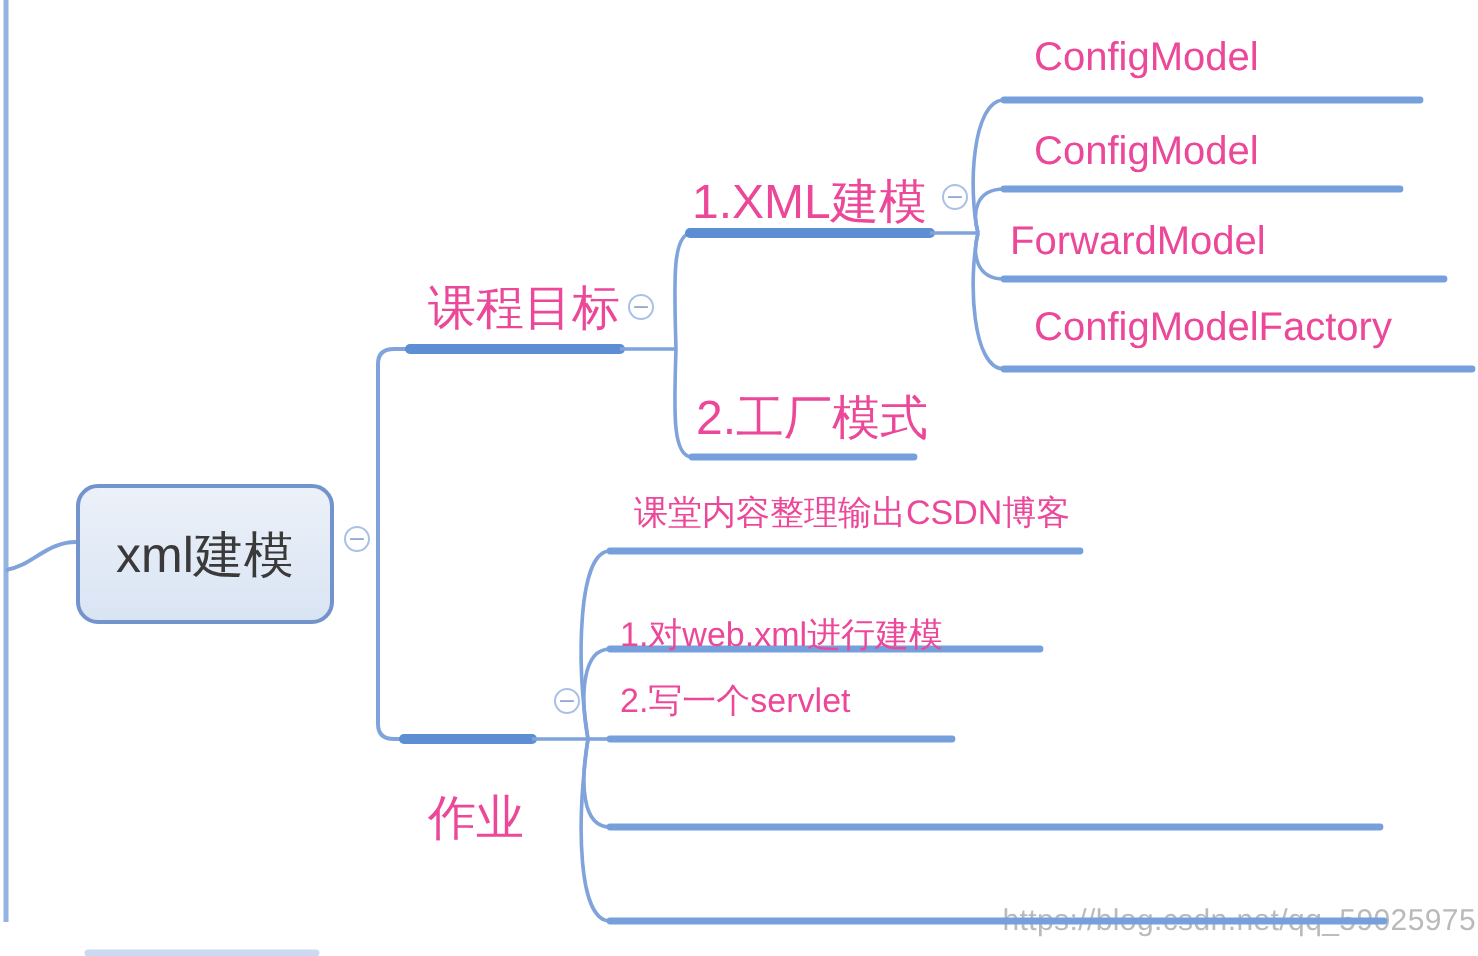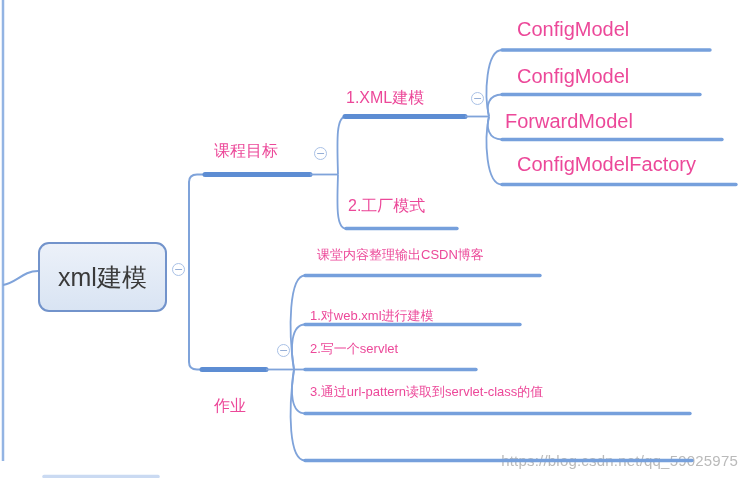--- a/index.html
+++ b/index.html
@@ -6,23 +6,23 @@
   #stage{
     position:relative;width:739px;height:478px;background:#fff;overflow:hidden;
     font-family:"Liberation Sans","DejaVu Sans",sans-serif;
   }
   #wires{position:absolute;left:0;top:0;z-index:2;}
   .lbl{
     position:absolute;white-space:nowrap;color:#ec4899;z-index:3;
     font-family:"Liberation Sans","DejaVu Sans",sans-serif;line-height:1.2;
     cursor:default;
   }
-  .t-branch{font-size:16px;}
+  .t-branch{font-size:24px;}
   .t-leaf-en{font-size:20px;}
-  .t-leaf-cn{font-size:13px;}
+  .t-leaf-cn{font-size:17px;}
   .root-node{
     position:absolute;left:38px;top:242px;width:129px;height:70px;z-index:3;
     box-sizing:border-box;border:2.5px solid #7293cb;border-radius:11px;
     background:linear-gradient(#ecf1f9,#d9e4f3);
     display:flex;align-items:center;justify-content:center;
     font-size:25px;color:#3a3a3a;
   }
   .collapse{
     position:absolute;width:13px;height:13px;z-index:4;border-radius:50%;
     background:#fff;border:1.2px solid #a9c1e6;box-sizing:border-box;
@@ -93,21 +93,20 @@
 
   <div class="lbl t-leaf-en" style="left:517px;top:17px;">ConfigModel</div>
   <div class="lbl t-leaf-en" style="left:517px;top:64px;">ConfigModel</div>
   <div class="lbl t-leaf-en" style="left:505px;top:109px;">ForwardModel</div>
   <div class="lbl t-leaf-en" style="left:517px;top:152px;">ConfigModelFactory</div>
 
   <div class="lbl t-branch" style="left:214px;top:356px;margin-top:40px;">作业</div>
   <div class="lbl t-leaf-cn" style="left:317px;top:247px;">课堂内容整理输出CSDN博客</div>
   <div class="lbl t-leaf-cn" style="left:310px;top:308px;">1.对web.xml进行建模</div>
   <div class="lbl t-leaf-cn" style="left:310px;top:341px;">2.写一个servlet</div>
-  <div class="lbl t-leaf-cn" style="left:310px;top:384px;">3.通过url-pattern读取到servlet-class的值</div>
 
   <div class="collapse" style="left:172px;top:263px;">
     <span>−</span>
   </div>
   <div class="collapse" style="left:314px;top:147px;">
     <span>−</span>
   </div>
   <div class="collapse" style="left:471px;top:92px;">
     <span>−</span>
   </div>

